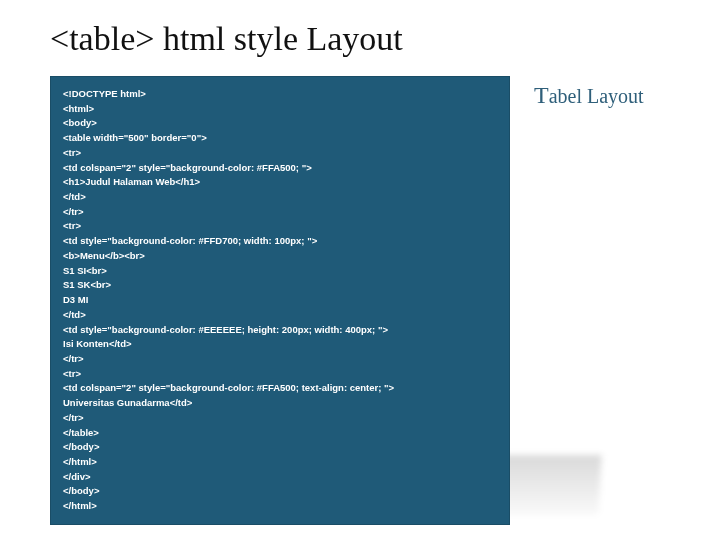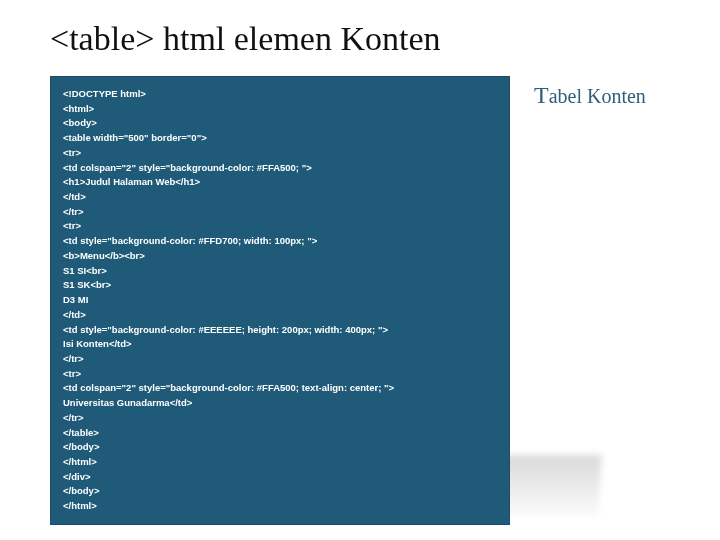--- a/index.html
+++ b/index.html
@@ -65,21 +65,21 @@
   }
 </style>
 </head>
 <body>
 
 <div class="shadow-box"></div>
 
 <div class="slide">
 
   <h1 class="title">
-    <span class="tag-part">&lt;table&gt;</span><span> html elemen Konten</span>
+    <span class="tag-part">&lt;table&gt;</span><span> html style Layout</span>
   </h1>
 
   <div class="content-row">
     <div class="code-block">&lt;!DOCTYPE html&gt;
 &lt;html&gt;
 &lt;body&gt;
 &lt;table width="500" border="0"&gt;
 &lt;tr&gt;
 &lt;td colspan="2" style="background-color: #FFA500; "&gt;
 &lt;h1&gt;Judul Halaman Web&lt;/h1&gt;
@@ -99,17 +99,17 @@
 &lt;td colspan="2" style="background-color: #FFA500; text-align: center; "&gt;
 Universitas Gunadarma&lt;/td&gt;
 &lt;/tr&gt;
 &lt;/table&gt;
 &lt;/body&gt;
 &lt;/html&gt;
 &lt;/div&gt;
 &lt;/body&gt;
 &lt;/html&gt;</div>
     <div class="caption">
-      <span class="cap-first">T</span><span>abel Konten</span>
+      <span class="cap-first">T</span><span>abel Layout</span>
     </div>
   </div>
 
 </div>
 
 </body></html>

